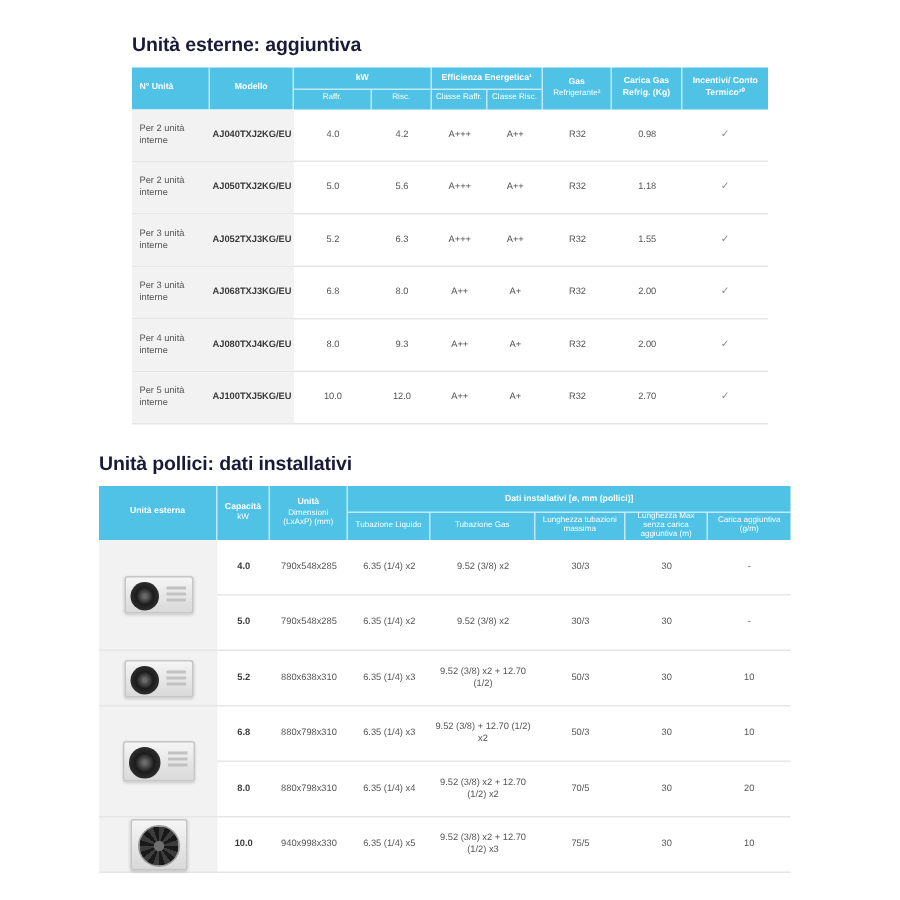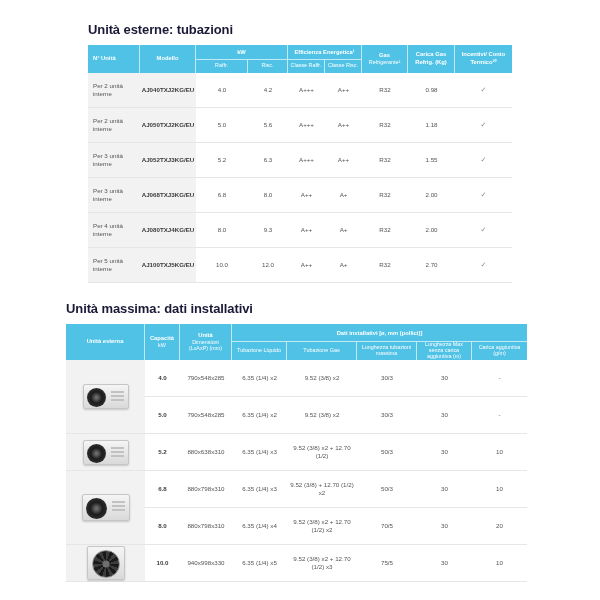--- a/index.html
+++ b/index.html
@@ -110,21 +110,21 @@
   }
   .unit .vents{
     position:absolute;right:4px;top:6px;width:13px;height:2px;background:#c2c2c2;
     box-shadow:0 4px 0 #c2c2c2,0 8px 0 #c2c2c2;
   }
 </style>
 </head>
 <body>
 
 <div class="section1">
-  <h2 class="title">Unità esterne: tubazioni</h2>
+  <h2 class="title">Unità esterne: aggiuntiva</h2>
 
   <div class="thead th1">
     <div class="hcell full left hw-unita">N° Unità</div>
     <div class="hcell full hw-modello">Modello</div>
     <div class="hgroup hw-kw">
       <div class="h-top">kW</div>
       <div class="h-subrow">
         <div class="hcell sub hw-raffr">Raffr.</div>
         <div class="hcell sub hw-risc">Risc.</div>
       </div>
@@ -208,21 +208,21 @@
         <div class="bcell t1c4">A++</div>
         <div class="bcell t1c5">A+</div>
         <div class="bcell t1c6">R32</div>
         <div class="bcell t1c7">2.70</div>
         <div class="bcell t1c8">✓</div>
       </div>
     </div>
 </div>
 
 <div class="section2">
-  <h2 class="title">Unità massima: dati installativi</h2>
+  <h2 class="title">Unità pollici: dati installativi</h2>
 
   <div class="thead th2">
     <div class="hcell full hw2-esterna">Unità esterna</div>
     <div class="hcell full stack hw2-cap">
       <span class="h-main">Capacità</span>
       <span class="h-subtxt">kW</span>
     </div>
     <div class="hcell full stack hw2-unita">
       <span class="h-main">Unità</span>
       <span class="h-subtxt">Dimensioni (LxAxP) (mm)</span>

